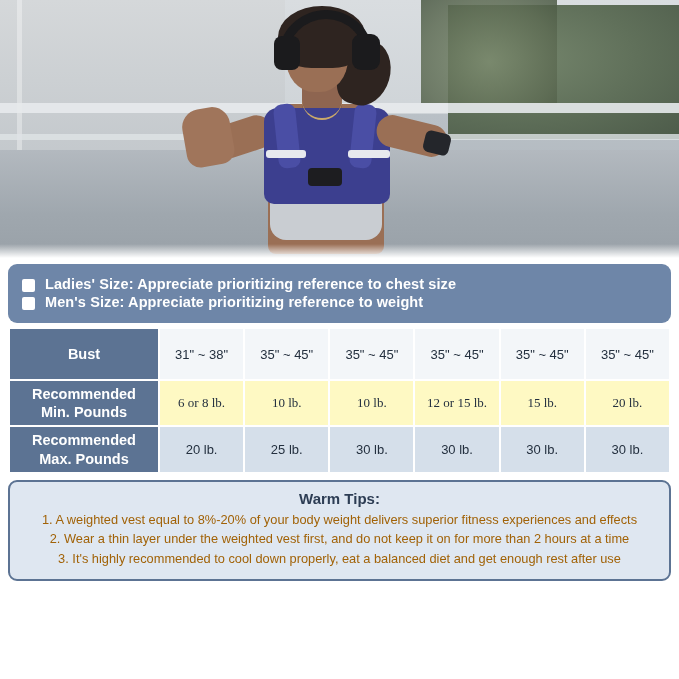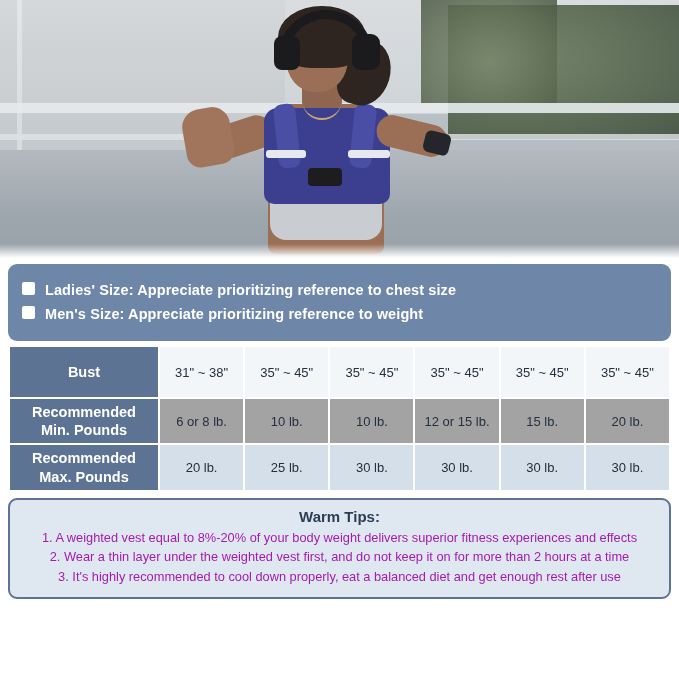--- a/index.html
+++ b/index.html
@@ -151,21 +151,21 @@
 
   
   .content { padding: 0 8px; }
   .note-box {
     margin-top: 6px;
     background: #6e86a8;
     color: #ffffff;
     border-radius: 9px;
     padding: 10px 14px 11px 14px;
   }
-  .note-row { display: flex; align-items: flex-start; gap: 10px; margin: 8px 0; }
+  .note-row { display: flex; align-items: flex-end; gap: 10px; margin: 2px 0; }
   .chk {
     width: 13px; height: 13px; background: #ffffff; border-radius: 2px;
     flex: 0 0 auto;
   }
   .note-text { font-size: 14.5px; font-weight: bold; letter-spacing: .1px; }
 
   
   table.sizes {
     margin-top: 4px;
     width: 663px;
@@ -184,39 +184,39 @@
   }
   table.sizes td {
     text-align: center;
     font-size: 13px;
     color: #24303f;
     padding: 12px 2px;
     background: #eef2f6;
   }
   tr.row-bust td { background: #f3f6f9; }
   tr.row-weight td { background: #e7edf3; }
-  tr.row-min td { background: #a3a3a3; }
+  tr.row-min td { background: #fef9c3; font-family: Liberation Serif, serif; }
   tr.row-max td { background: #d5dfea; }
   tr.row-bust th, tr.row-weight th { padding: 16px 4px; }
   tr.row-min th, tr.row-max th { padding: 4px 4px; }
 
   
   .tips {
     margin-top: 6px;
     background: #dfe7f1;
     border: 2px solid #5c7393;
     border-radius: 9px;
     padding: 8px 10px 10px 10px;
     text-align: center;
   }
   .tips-title {
     color: #2d3d54; font-size: 15px; font-weight: bold; margin-bottom: 3px;
   }
   .tips-line {
-    color: #a21caf; font-size: 12.8px; line-height: 1.55;
+    color: #a16207; font-size: 12.8px; line-height: 1.55;
   }
 </style>
 </head>
 <body>
 
 <div class="page">
 
   <div class="hero">
     <div class="hero-sky"></div>
     <div class="hero-building"></div>

